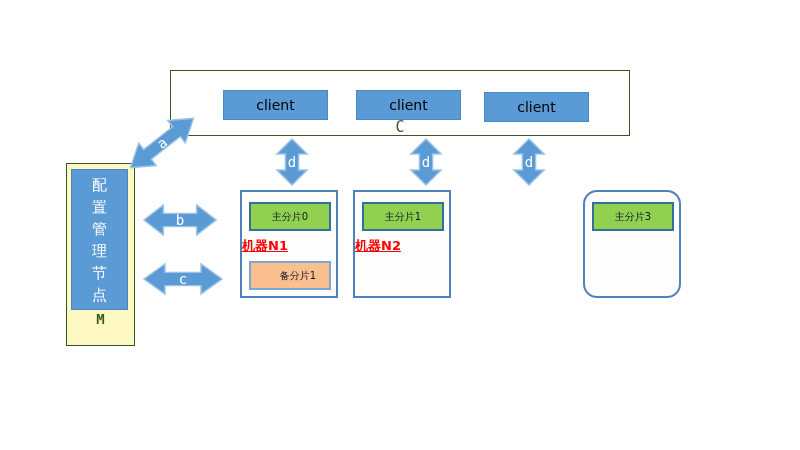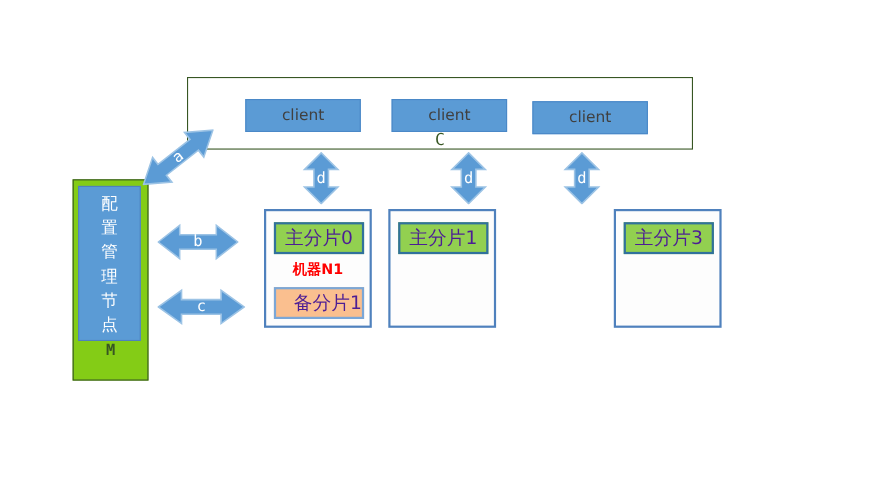--- a/index.html
+++ b/index.html
@@ -8,34 +8,34 @@
     font-family:"DejaVu Sans","Liberation Sans",sans-serif;
   }
   
   .client-group{
     position:absolute;left:170px;top:70px;width:460px;height:66px;
     border:1px solid #375623;background:#ffffff;box-sizing:border-box;
   }
   .client-box{
     position:absolute;top:19px;width:105px;height:30px;
     background:#5b9bd5;border:1px solid #4a88c7;box-sizing:border-box;
-    color:#404040;font-size:14px;display:flex;align-items:center;justify-content:center;
+    color:#000000;font-size:14px;display:flex;align-items:center;justify-content:center;
   }
   .client-1{left:52px;}
   .client-2{left:185px;}
   .client-3{left:313px;top:21px;}
   .group-label-c{
     position:absolute;left:170px;top:120px;width:460px;text-align:center;
     color:#375623;font-family:"DejaVu Sans Mono","Liberation Mono",monospace;
     font-size:15px;line-height:15px;
   }
   
   .config-outer{
     position:absolute;left:66px;top:163px;width:69px;height:183px;
-    border:1px solid #375623;background:#84cc16;box-sizing:border-box;
+    border:1px solid #375623;background:#fef9c3;box-sizing:border-box;
   }
   .config-inner{
     position:absolute;left:4px;top:5px;width:57px;height:141px;
     background:#5b9bd5;border:1px solid #4f81bd;box-sizing:border-box;
     display:flex;align-items:center;justify-content:center;
   }
   .config-text{
     width:17px;word-break:break-all;text-align:center;
     color:#ffffff;font-size:15px;line-height:22px;
   }
@@ -45,30 +45,30 @@
     font-weight:bold;font-size:14px;line-height:14px;
   }
   
   .machine{
     position:absolute;top:190px;width:98px;height:108px;
     background:#fdfdfd;border:2px solid #4f81bd;box-sizing:border-box;
   }
   .machine-1{left:240px;}
   .machine-2{left:353px;}
   .machine-3{left:466px;}
-  .machine-4{left:558px;}
+  .machine-4{left:583px;border-radius:14px;}
   .shard{
     position:absolute;left:7px;width:82px;height:29px;box-sizing:border-box;
-    color:#4c1d95;font-size:17px;display:flex;align-items:center;justify-content:center;
+    color:#0f172a;font-size:10px;display:flex;align-items:center;justify-content:center;
   }
   .shard-primary{top:10px;background:#92d050;border:2px solid #31719c;}
   .shard-backup{top:69px;background:#fabf8f;border:2px solid #7ba7d7;padding-left:16px;}
   .machine-name{
-    position:absolute;left:0;top:42px;width:100%;text-align:center;
-    color:#ff0000;font-weight:bold;font-size:13px;line-height:24px;
+    position:absolute;left:0;top:42px;width:100%;text-align:left;
+    color:#ff0000;font-weight:bold;font-size:13px;line-height:24px;text-decoration:underline;
   }
   
   .arrow{position:absolute;}
   .arrow svg{position:absolute;left:0;top:0;width:100%;height:100%;}
   .arrow-label{
     position:absolute;left:0;top:0;width:100%;height:100%;
     display:flex;align-items:center;justify-content:center;
     color:#ffffff;font-family:"DejaVu Sans Mono","Liberation Mono",monospace;
     font-size:14px;pointer-events:none;
   }
@@ -139,18 +139,19 @@
     <span class="arrow-label">d</span>
   </div>
 
   <div class="machine machine-1">
     <div class="shard shard-primary">主分片0</div>
     <div class="machine-name">机器N1</div>
     <div class="shard shard-backup">备分片1</div>
   </div>
   <div class="machine machine-2">
     <div class="shard shard-primary">主分片1</div>
+    <div class="machine-name">机器N2</div>
   </div>
   <div class="machine machine-4">
     <div class="shard shard-primary">主分片3</div>
   </div>
 
 </div>
 
 </body></html>

